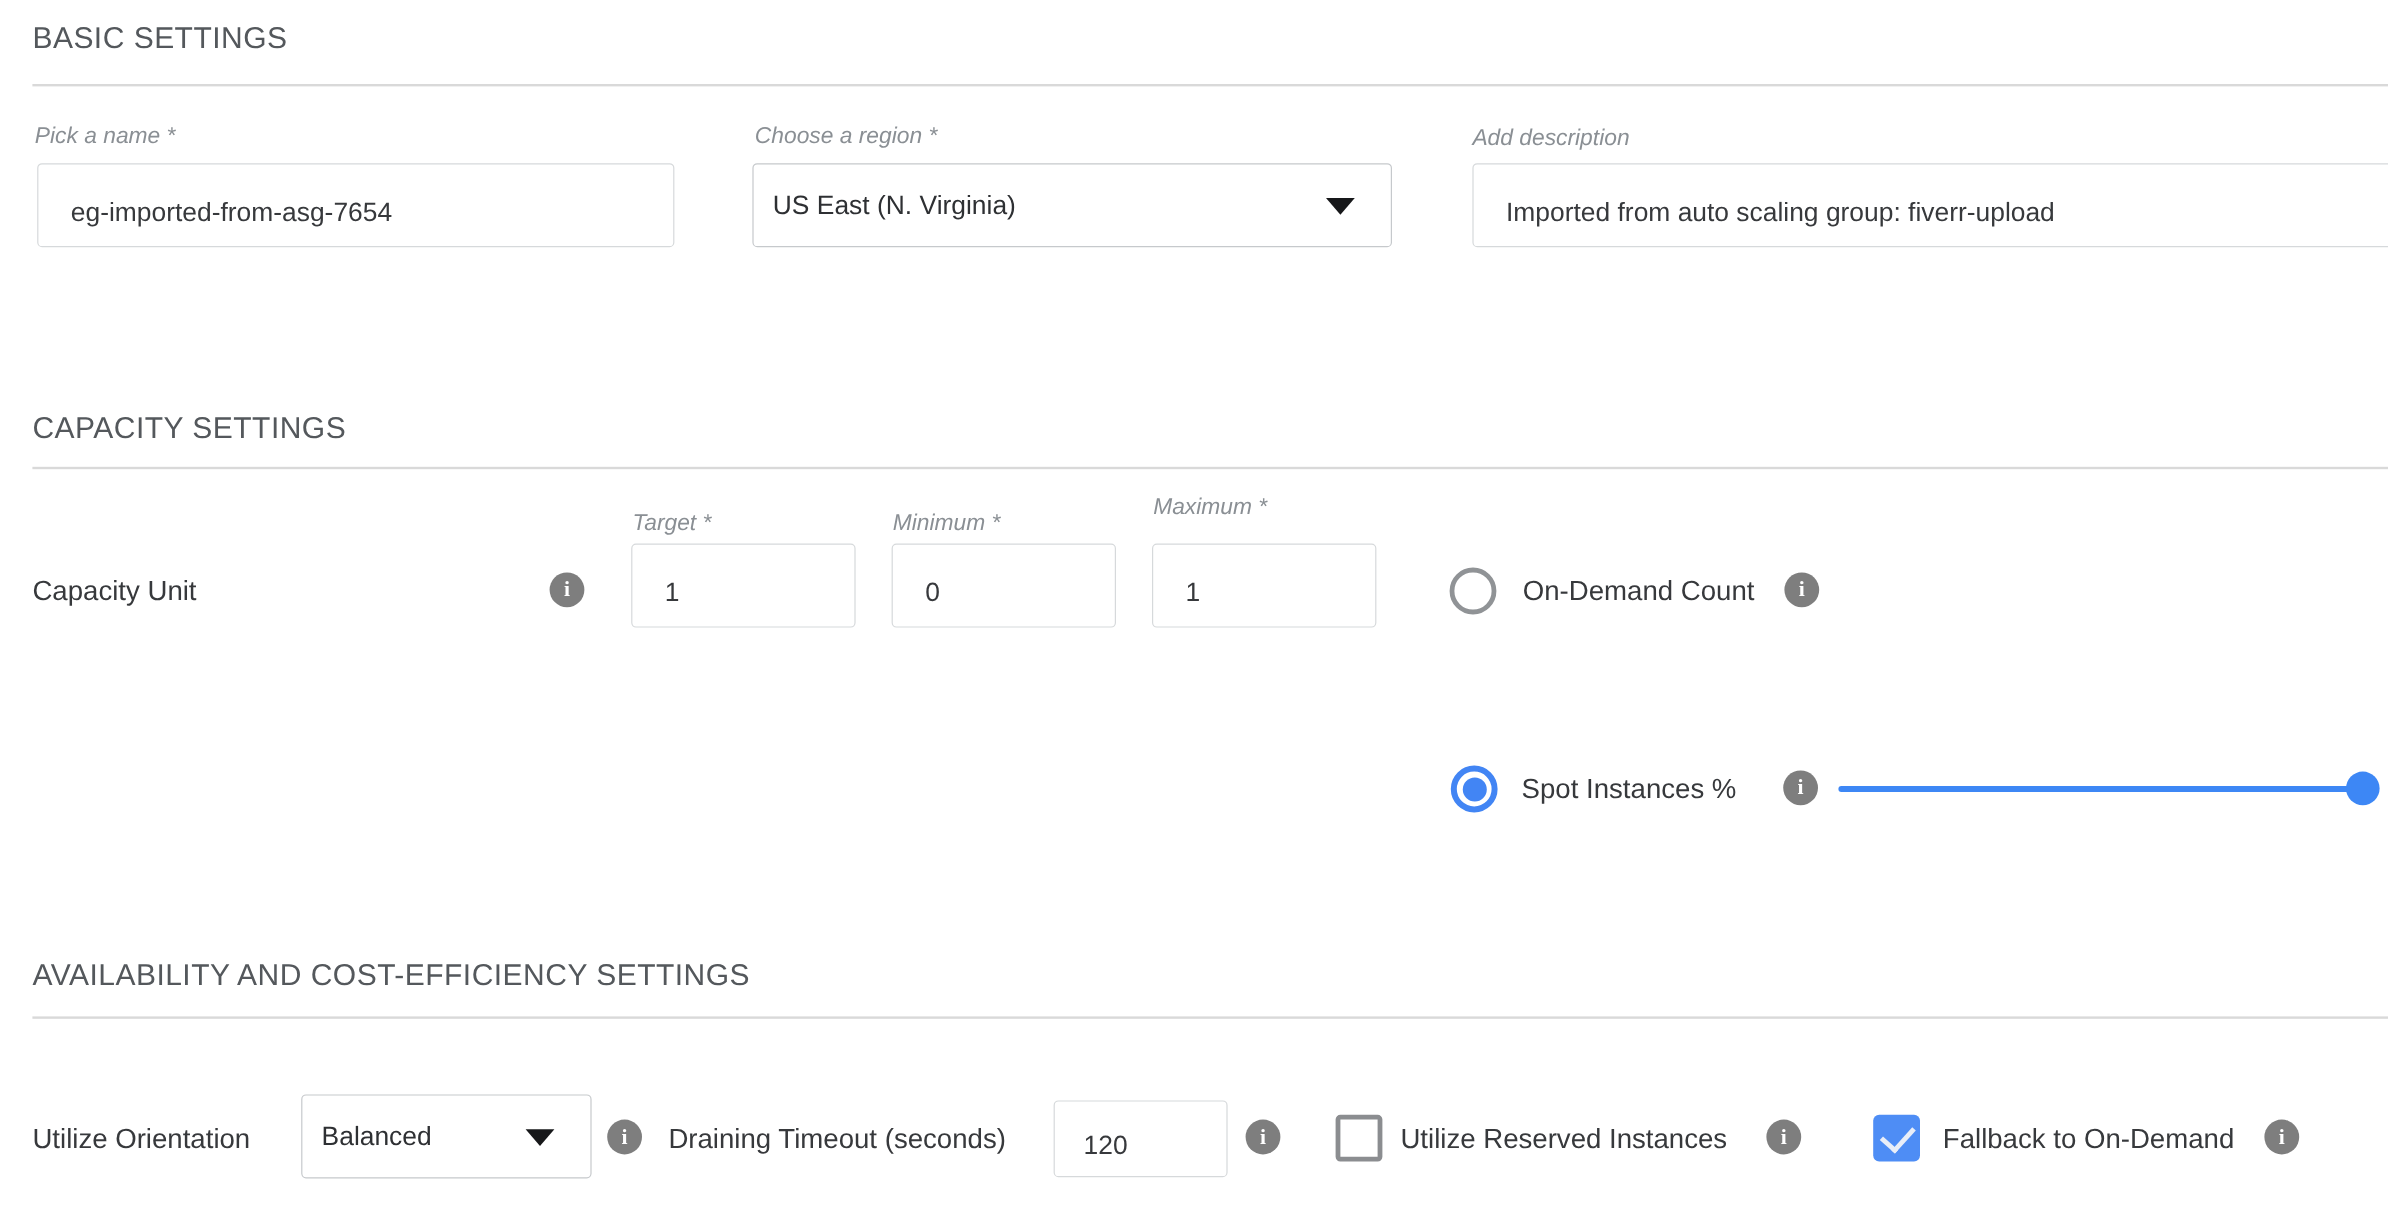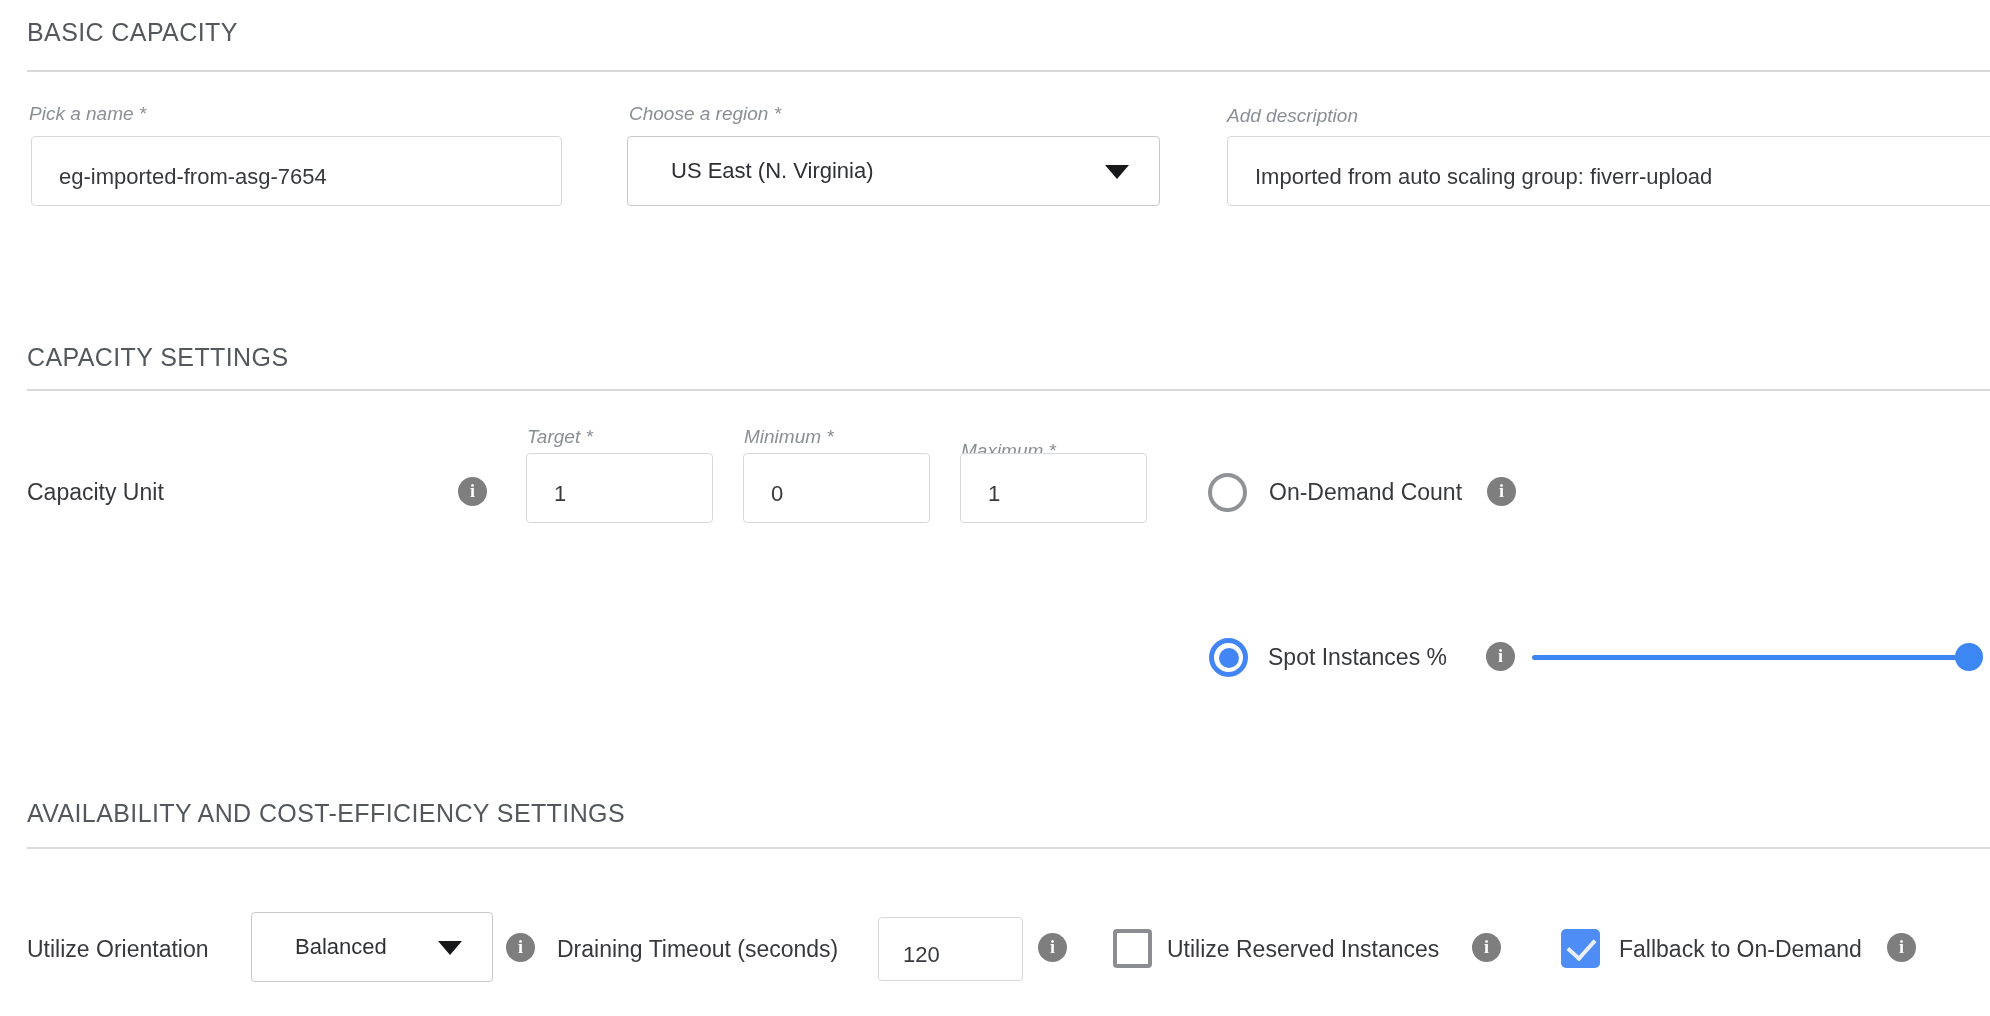--- a/index.html
+++ b/index.html
@@ -19,21 +19,21 @@
 
   .tinput {
     position:absolute; box-sizing:border-box; height:70px;
     border:1px solid #d6d9db; border-radius:4px; background:#fff;
     font-family:"Liberation Sans", sans-serif; font-size:22px; color:#37393c;
     padding:12px 10px 0 27px; outline:none;
   }
   .selectbox {
     position:absolute; box-sizing:border-box; border:1px solid #c6c9cc;
     border-radius:4px; background:#fff; display:flex; align-items:center;
-    padding-left:43px; font-size:22px; color:#2e3033; cursor:pointer;
+    padding-left:16px; font-size:22px; color:#2e3033; cursor:pointer;
   }
   .caret {
     position:absolute; right:30px; top:50%; margin-top:-6px;
     width:0; height:0; border-left:12px solid transparent;
     border-right:12px solid transparent; border-top:14px solid #17181a;
   }
 
   .info {
     position:absolute; width:29px; height:29px; border-radius:50%;
     background:#7e7e7e; color:#ffffff; display:flex; align-items:center;
@@ -72,21 +72,21 @@
   .slider-thumb {
     position:absolute; top:1px; width:28px; height:28px; border-radius:50%;
     background:#3d87f5; cursor:pointer;
   }
 </style>
 </head>
 <body>
 
 <div class="page">
 
-  <div class="section-title" style="top:18px;">BASIC CAPACITY</div>
+  <div class="section-title" style="top:18px;">BASIC SETTINGS</div>
   <div class="divider" style="top:70px;"></div>
 
   <div class="flabel" style="left:29px; top:103px;">Pick a name *</div>
   <input class="tinput" style="left: 31px; top: 136px; width: 531px;" value="eg-imported-from-asg-7654">
 
   <div class="flabel" style="left:629px; top:103px;">Choose a region *</div>
   <div class="selectbox" style="left:627px; top:136px; width:533px; height:70px;">
     <span>US East (N. Virginia)</span>
     <span class="caret"></span>
   </div>
@@ -99,21 +99,21 @@
 
   <div class="ilabel" style="left:27px; top:479px;">Capacity Unit</div>
   <div class="info" style="left:458px; top:477px;">i</div>
 
   <div class="flabel" style="left:527px; top:426px;">Target *</div>
   <input class="tinput" style="left: 526px; top: 453px; width: 187px;" value="1">
 
   <div class="flabel" style="left:744px; top:426px;">Minimum *</div>
   <input class="tinput" style="left: 743px; top: 453px; width: 187px;" value="0">
 
-  <div class="flabel" style="left:961px; top:440px;">Maximum *</div>
+  <div class="flabel" style="left:961px; top:412px;">Maximum *</div>
   <input class="tinput" style="left: 960px; top: 453px; width: 187px;" value="1">
 
   <div class="radio" style="left:1208px; top:473px;">
     
   </div>
   <div class="ilabel" style="left:1269px; top:479px;">On-Demand Count</div>
   <div class="info" style="left:1487px; top:477px;">i</div>
 
   <div class="radio on" style="left:1209px; top:638px;">
     <span class="dot"></span>

